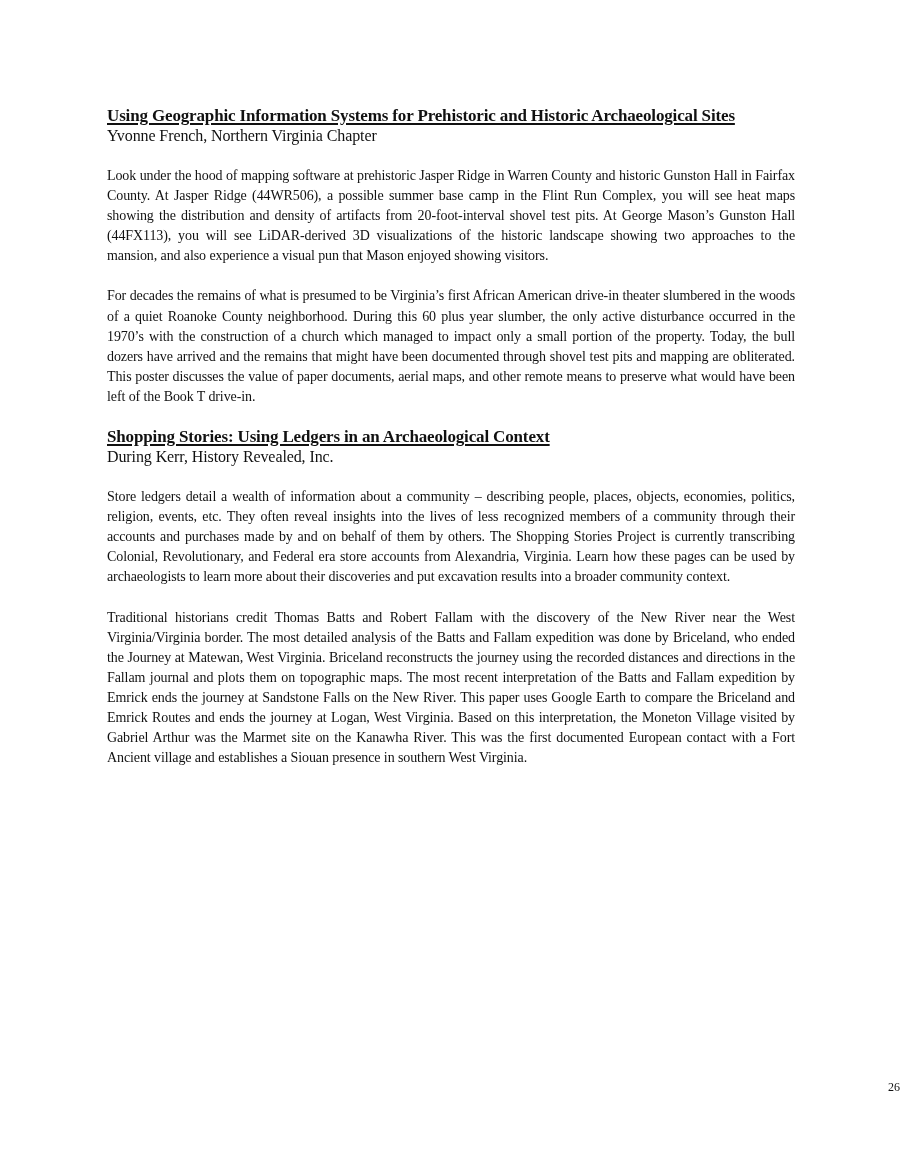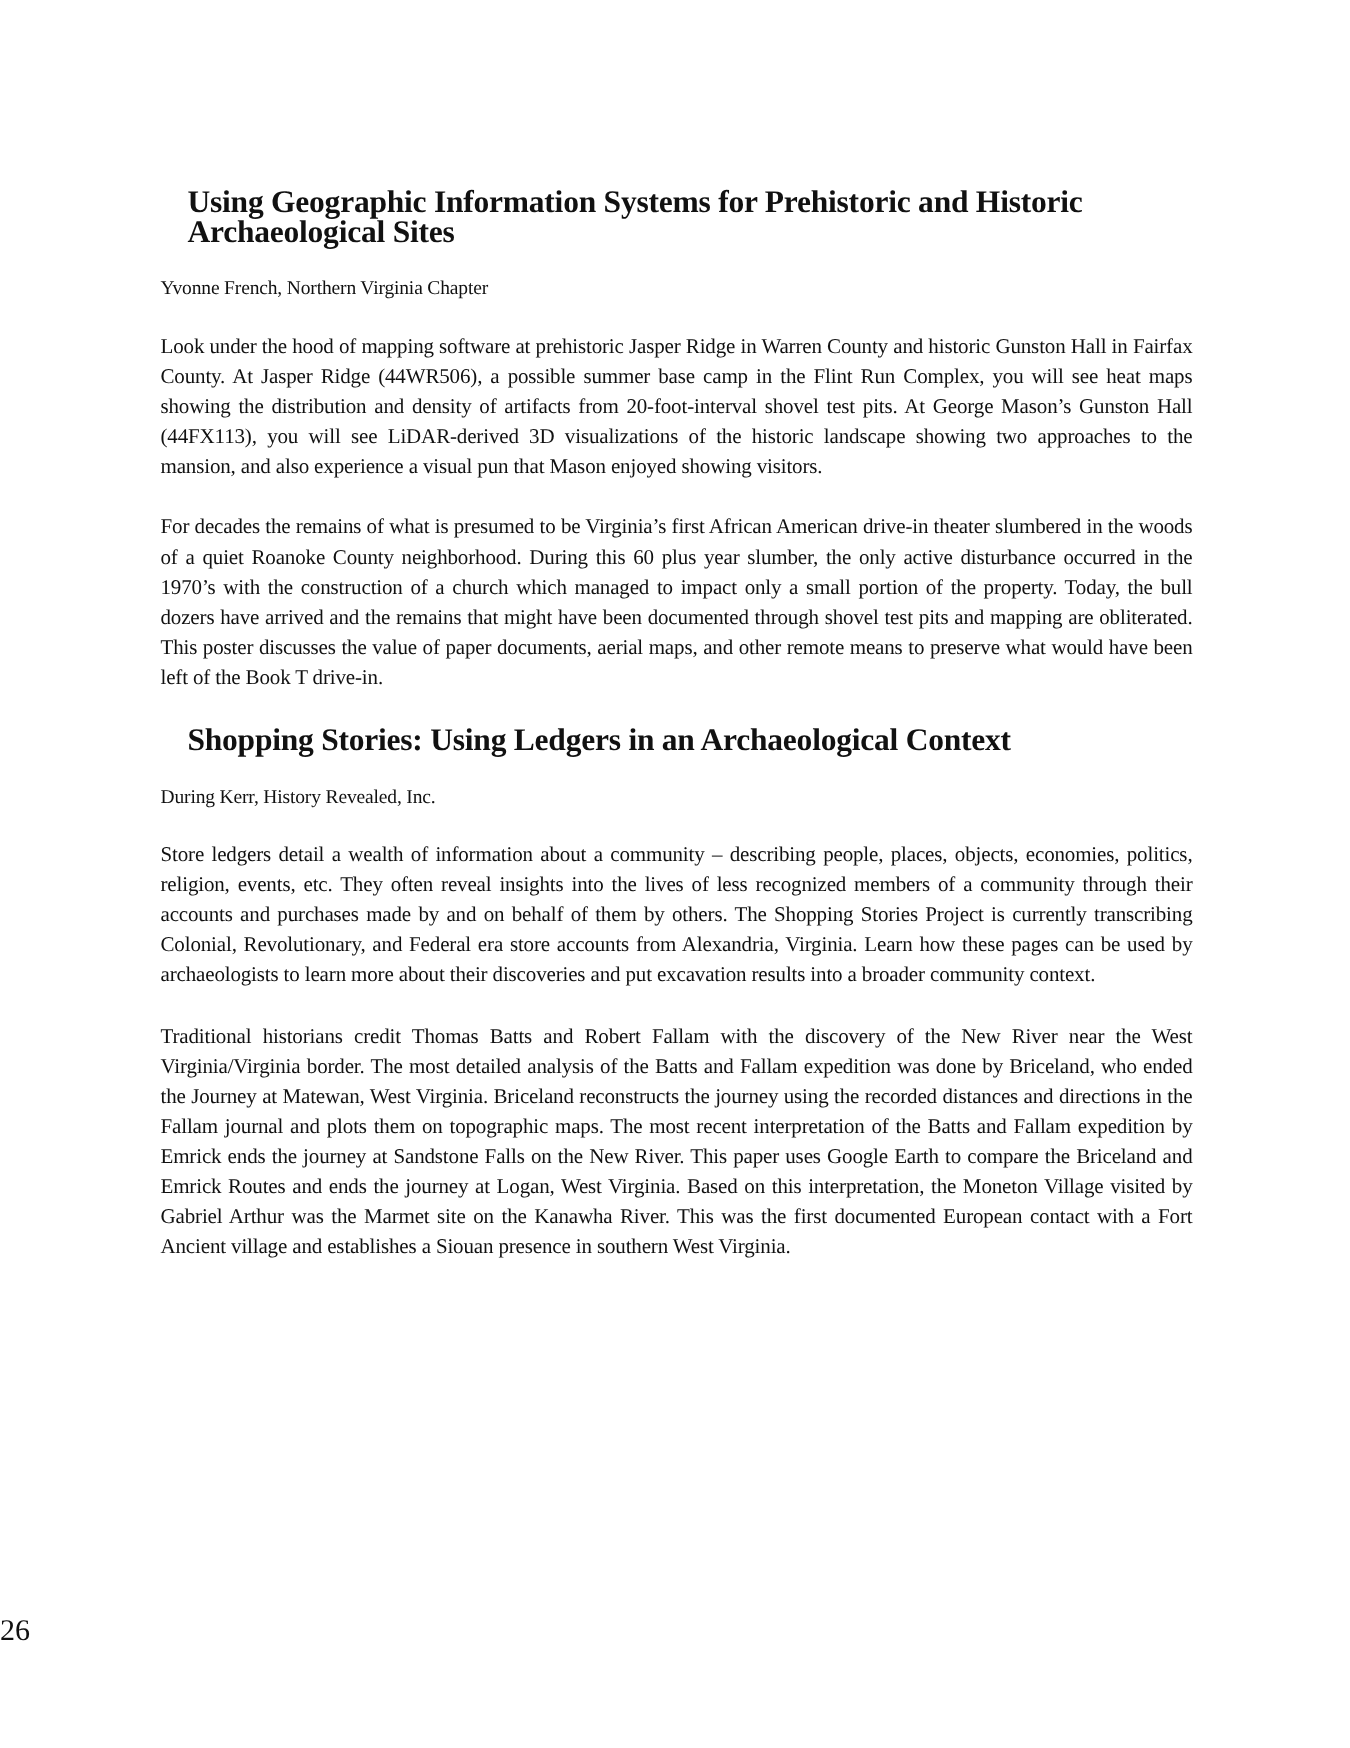--- a/index.html
+++ b/index.html
@@ -19,48 +19,49 @@
     position: absolute;
     left: 107px;
     top: 106px;
     width: 688px;
   }
   .section {
     margin: 0 0 20px 0;
   }
   .title {
     font-weight: bold;
+    text-decoration: underline;
     text-decoration-thickness: 1.5px;
     text-underline-offset: 2px;
-    font-size: 21px;
+    font-size: 17px;
     line-height: 20px;
-    margin: 18px;
+    margin: 0;
     letter-spacing: -0.15px;
   }
   .author {
-    font-size: 13px;
+    font-size: 16px;
     line-height: 20px;
     margin: 0 0 20px 0;
     letter-spacing: -0.1px;
   }
   .body {
     font-size: 14px;
     line-height: 20.1px;
     margin: 0;
     text-align: justify;
     text-justify: inter-word;
     letter-spacing: -0.1px;
   }
   .page-number {
     position: absolute;
     top: 1077px;
     left: 0;
     width: 900px;
-    text-align: left;
-    font-size: 20px;
+    text-align: right;
+    font-size: 12px;
     line-height: 20px;
   }
 </style>
 </head>
 <body>
 
 <div class="page">
 
   <div class="section">
     <p class="title">Using Geographic Information Systems for Prehistoric and Historic Archaeological Sites</p>

